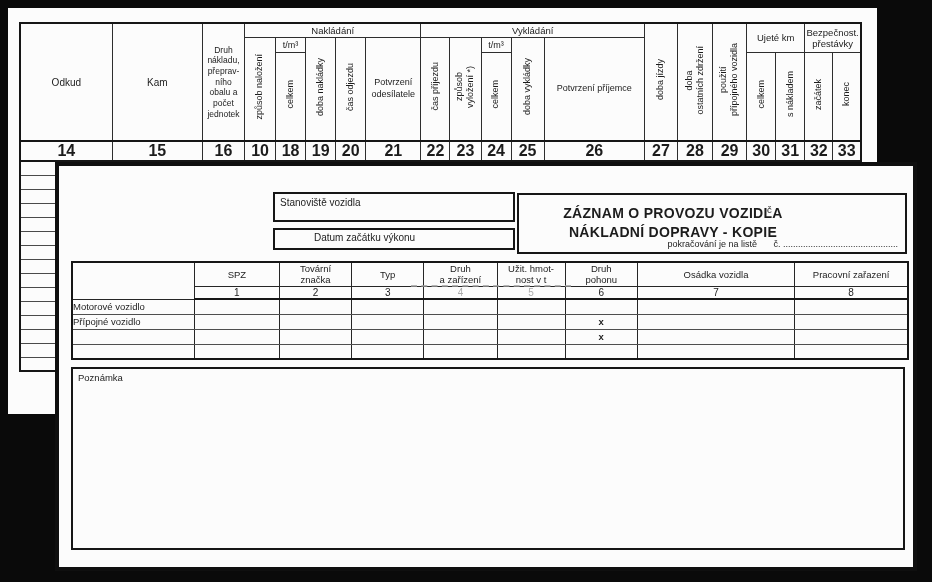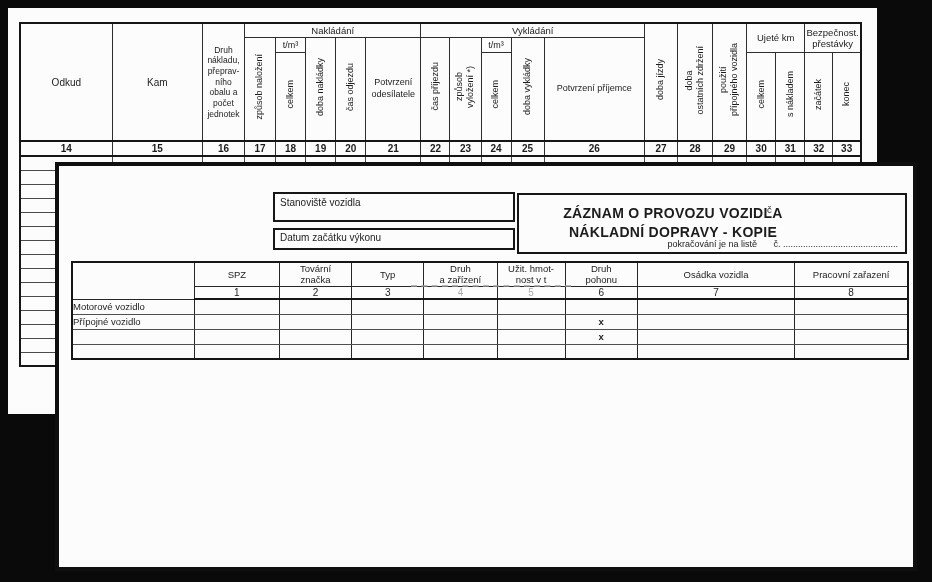--- a/index.html
+++ b/index.html
@@ -18,30 +18,30 @@
   .btable .band{font-size:9.5px;text-align:center;vertical-align:middle;}
   .btable .tm3{font-size:9px;text-align:center;vertical-align:middle;}
   .btable .pot{font-size:9px;text-align:center;vertical-align:middle;line-height:1.3;}
   .vcell{text-align:center;vertical-align:middle;}
   .vtext{display:inline-block;writing-mode:vertical-rl;transform:rotate(180deg);
          font-size:9px;line-height:1.25;white-space:nowrap;}
   .vl{display:block;white-space:nowrap;}
   tr.rA{height:14px;} tr.rB{height:15px;} tr.rC{height:89px;}
   tr.rNum{height:15px;}
   tr.rNum td{border-top:2px solid #161616;border-bottom:2px solid #161616;
-             font-weight:bold;font-size:10px;text-align:center;vertical-align:middle;margin-left:36px;}
+             font-weight:bold;font-size:16px;text-align:center;vertical-align:middle;margin-left:36px;}
   tr.bEmpty{height:14px;}
   tr.bEmpty td{border:1px solid #4a4a4a;}
 
   
   .fbox{position:absolute;border:2px solid #161616;box-sizing:border-box;font-size:10px;}
   .fbox .lbl{padding:3px 5px;display:block;}
   .firma-box{left:12px;top:26px;width:204px;height:58px;}
   .stanoviste-box{left:214px;top:26px;width:242px;height:30px;}
-  .datum-box{left:214px;top:62px;width:242px;height:22px;}
+  .datum-box{left:214px;top:62px;width:242px;height:22px;padding-left:34px;}
   .title-box{left:458px;top:27px;width:390px;height:61px;}
   .title-lines{position:absolute;left:4px;top:9px;width:300px;text-align:center;
                font-weight:bold;font-size:14px;line-height:1.35;letter-spacing:.3px;}
   .cislo{position:absolute;left:248px;top:9px;font-size:9.5px;}
   .pokracovani{position:absolute;right:7px;bottom:3px;font-size:9px;white-space:nowrap;}
   .pokracovani span{margin-left:14px;}
   .pokracovani span:first-child{margin-left:16px;}
 
   
   .vtable{position:absolute;left:12px;top:95px;border-collapse:collapse;table-layout:fixed;
@@ -136,21 +136,21 @@
           <td class="vcell"><span class="vtext">celkem</span></td>
           <td class="vcell"><span class="vtext">celkem</span></td>
           <td class="vcell"><span class="vtext">s nákladem</span></td>
           <td class="vcell"><span class="vtext">začátek</span></td>
           <td class="vcell"><span class="vtext">konec</span></td>
         </tr>
         <tr class="rNum">
           <td>14</td>
           <td>15</td>
           <td>16</td>
-          <td>17</td>
+          <td>10</td>
           <td>18</td>
           <td>19</td>
           <td>20</td>
           <td>21</td>
           <td>22</td>
           <td>23</td>
           <td>24</td>
           <td>25</td>
           <td>26</td>
           <td>27</td>
@@ -615,15 +615,18 @@
             <td></td>
           <td class="xmark"></td>
           <td></td>
             <td></td>
         </tr>
       </tbody>
     </table>
 
     <div class="artifact"></div>
 
+    <div class="fbox poznamka-box">
+      <span class="lbl">Poznámka</span>
+    </div>
 
   </div>
 </div>
 
 </body></html>

